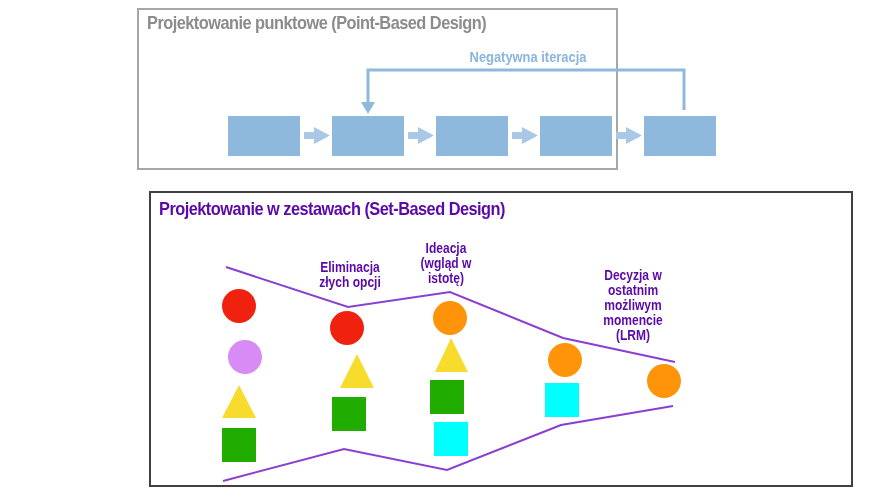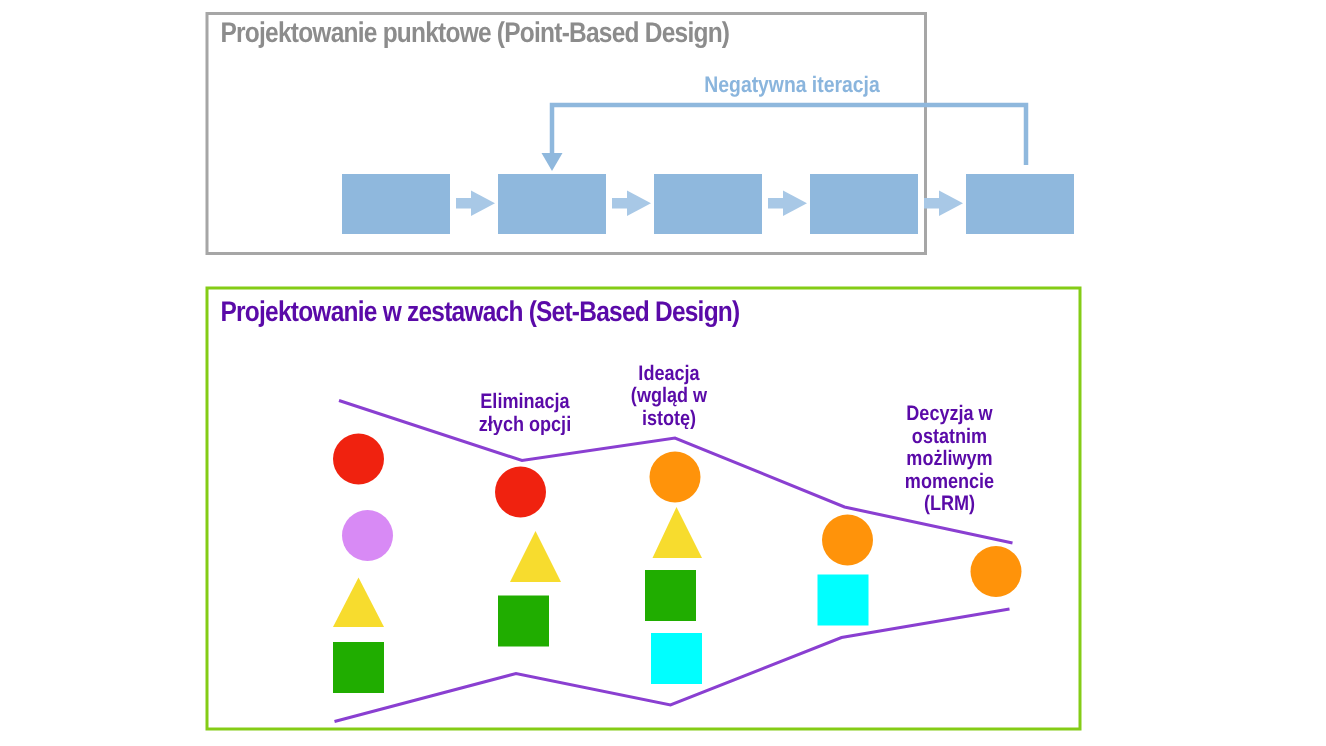--- a/index.html
+++ b/index.html
@@ -1,19 +1,19 @@
 <!DOCTYPE html>
 <html><head>
   <meta charset="utf-8">
   <style>
     html, body { margin: 0; padding: 0; background: #ffffff; }
     body { width: 884px; height: 497px; position: relative; overflow: hidden; font-family: "Liberation Sans", sans-serif; }
     .panel { position: absolute; box-sizing: border-box; background: #fff; }
     #point-panel { left: 137px; top: 8px; width: 481px; height: 162px; border: 2px solid #a6a6a6; }
-    #set-panel { left: 137px; top: 191px; width: 584px; height: 296px; border: 2px solid #84cc16; }
+    #set-panel { left: 149px; top: 191px; width: 704px; height: 296px; border: 2px solid #404040; }
     .panel-title { position: absolute; left: 8px; top: 2px; font-weight: bold; font-size: 19px; letter-spacing: -0.6px; transform: scaleX(0.86); transform-origin: left top; white-space: nowrap; }
     #point-panel .panel-title { color: #8c8c8c; }
     #set-panel .panel-title { color: #5a0aa8; top: 5px; }
     svg.layer { position: absolute; left: 0; top: 0; width: 884px; height: 497px; overflow: visible; }
     .lbl { position: absolute; font-weight: bold; text-align: center; line-height: 15px; font-size: 14px; color: #5a0aa8; transform: scaleX(0.86); transform-origin: center top; white-space: nowrap; }
     .neg-lbl { position: absolute; left: 448px; top: 48px; width: 160px; text-align: center; font-weight: bold; font-size: 15px; color: #8ab5dd; transform: scaleX(0.86); white-space: nowrap; }
   </style>
 </head>
 <body>
 

